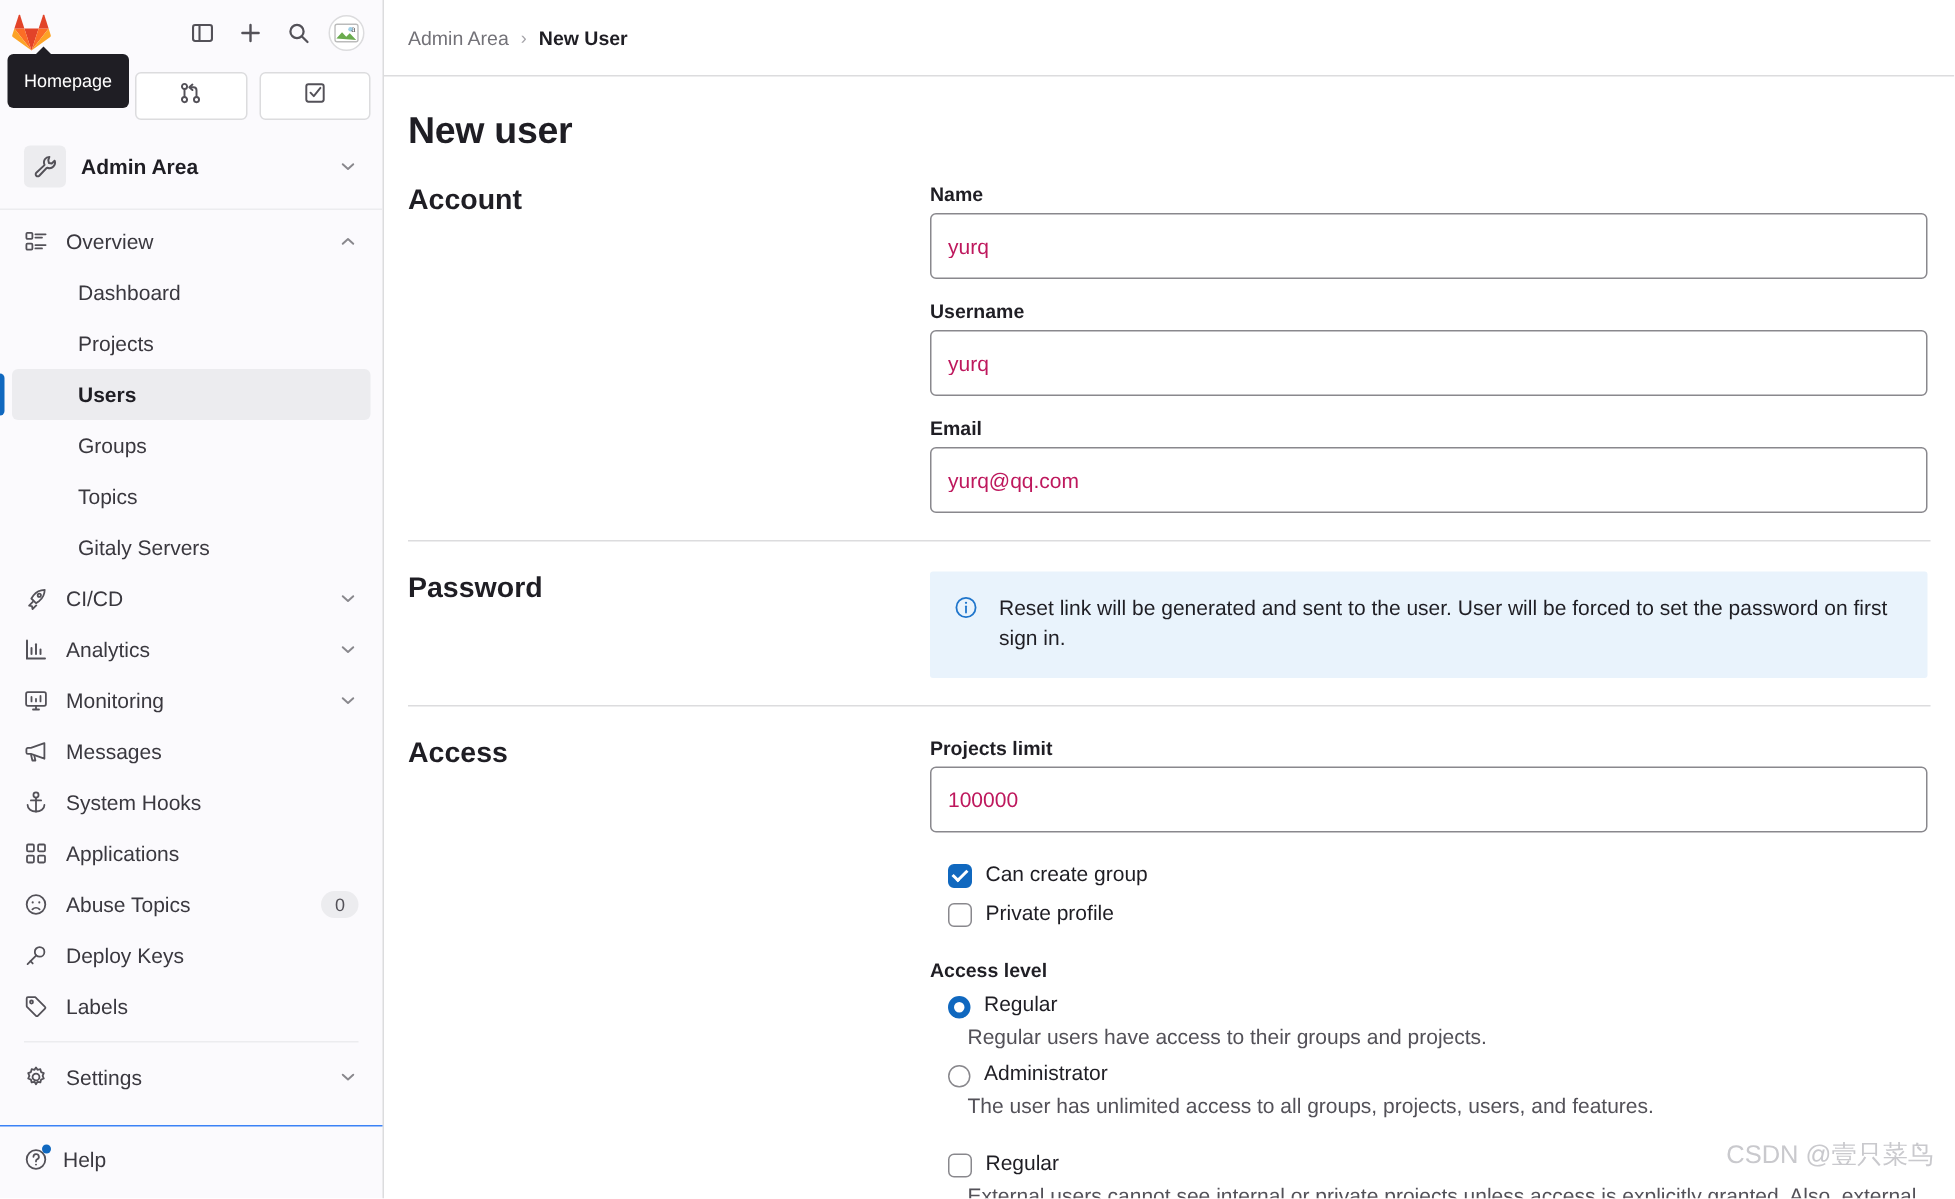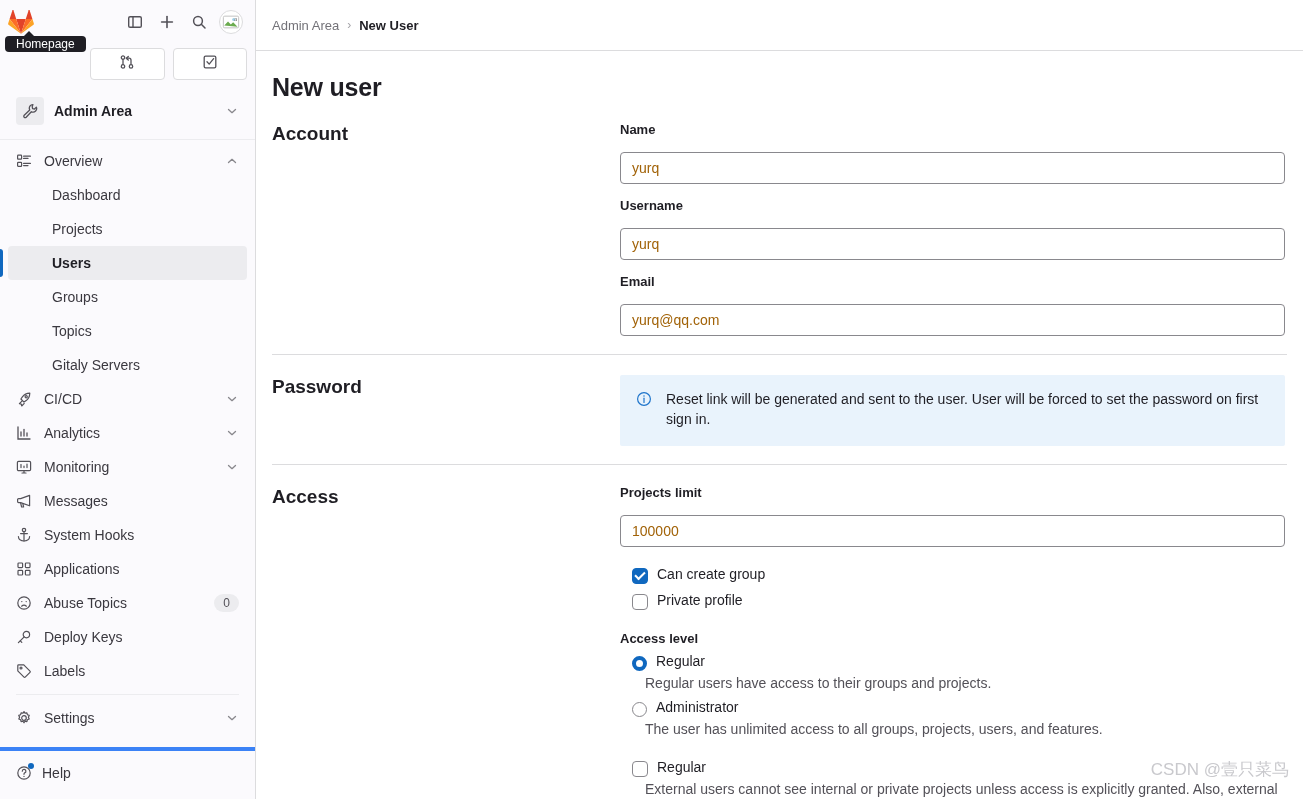--- a/index.html
+++ b/index.html
@@ -41,21 +41,21 @@
     width: 24px; height: 24px; border-radius: 50%;
     background: #fff; border: 1px solid #dcdcde;
     display: flex; align-items: center; justify-content: center;
     overflow: hidden;
   }
   .tooltip {
     position: absolute;
     left: 5px; top: 36px;
     background: #1f1e24; color: #fff;
     font-size: 12px; line-height: 1;
-    padding: 2px 11px; border-radius: 4px;
+    padding: 12px 11px; border-radius: 4px;
     z-index: 40; white-space: nowrap;
     font-weight: 400;
   }
   .tooltip::before {
     content: ""; position: absolute;
     top: -5px; left: 18px;
     border-left: 6px solid transparent;
     border-right: 6px solid transparent;
     border-bottom: 6px solid #1f1e24;
   }
@@ -118,21 +118,21 @@
     background: #1068bf;
   }
   .badge {
     background: #ececef; color: #535158;
     font-size: 12px; border-radius: 10px;
     padding: 1px 9px; line-height: 16px;
   }
   .nav-sep { height: 1px; background: #ececef; margin: 6px 8px; }
 
   .sb-footer {
-    border-top: 4px solid #3b82f6;
+    border-top: 1px solid #3b82f6;
     padding: 10px 16px 14px 16px;
     text-align: center;
   }
   .help-row {
     display: flex; align-items: center; gap: 10px;
     font-size: 14px; color: #3a383f; cursor: pointer;
     padding: 4px 0;
   }
   .help-icon { position: relative; width: 16px; height: 16px; color: #535158; }
   .help-dot {
@@ -171,25 +171,25 @@
   }
   .sec-body { flex: 1; max-width: 665px; }
 
   .field { margin-bottom: 14px; }
   .field:last-child { margin-bottom: 0; }
   .flabel {
     display: block; font-size: 13px; font-weight: 700;
     color: #1f1e24; margin-bottom: 5px;
   }
   .finput {
-    width: 100%; height: 32px;
+    width: 100%; height: 44px;
     border: 1px solid #89888d; border-radius: 4px;
-    padding: 0 11px; font-size: 14px; color: #a16207;
+    padding: 0 11px; font-size: 14px; color: #be185d;
     font-family: "Liberation Sans", sans-serif;
-    background: #fff; outline: none; margin-top: 10px;
+    background: #fff; outline: none;
   }
 
   .alert-info {
     background: #e9f3fc;
     padding: 14px 16px 16px 16px;
     display: flex; gap: 14px;
     border-radius: 2px;
   }
   .alert-icon { flex: 0 0 16px; color: #1f75cb; padding-top: 2px; }
   .alert-text { font-size: 14px; color: #1f1e24; line-height: 1.45; }

